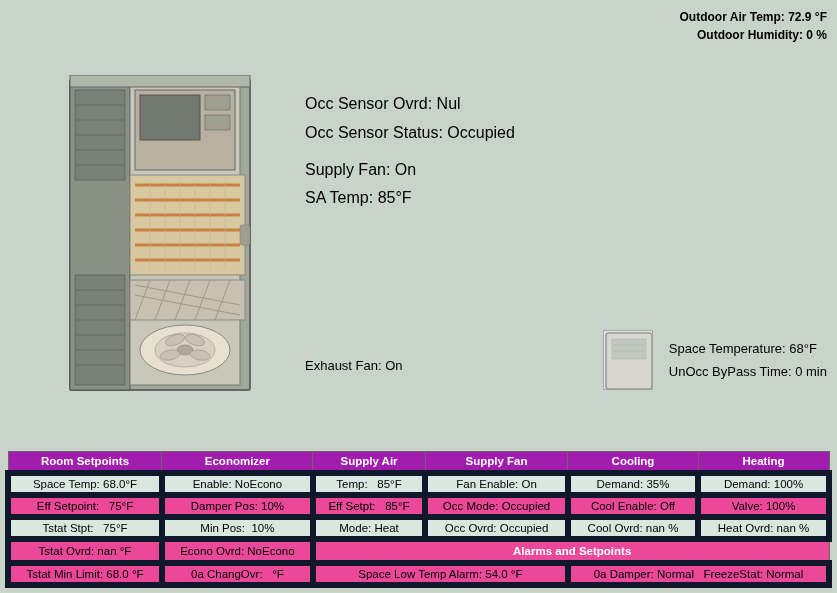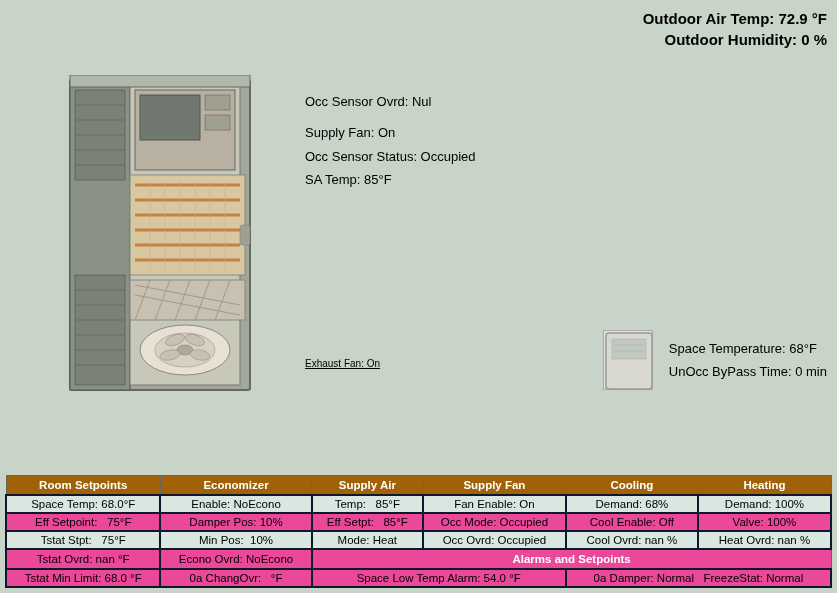--- a/index.html
+++ b/index.html
@@ -14,21 +14,21 @@
     }
 
     
     #top-right {
       position: absolute;
       top: 10px;
       right: 10px;
       text-align: right;
     }
     #top-right div {
-      font-size: 15px;
+      font-size: 12px;
       font-weight: bold;
       color: #000;
       margin-bottom: 4px;
     }
 
     
     #hvac-unit {
       position: absolute;
       top: 75px;
       left: 40px;
@@ -43,32 +43,31 @@
     }
 
     
     #status-panel {
       position: absolute;
       top: 90px;
       left: 305px;
       line-height: 1.8;
     }
     #status-panel div {
-      font-size: 13px;
+      font-size: 16px;
       color: #000;
     }
 
     
     #exhaust-fan {
       position: absolute;
       top: 358px;
       left: 305px;
-      font-size: 10px;
-      color: #000;
-      text-decoration: underline;
+      font-size: 13px;
+      color: #000;
     }
 
     
     #space-temp-panel {
       position: absolute;
       top: 330px;
       right: 10px;
       display: flex;
       align-items: center;
       gap: 16px;
@@ -95,30 +94,30 @@
       left: 5px;
       right: 5px;
     }
 
     table {
       width: 100%;
       border-collapse: collapse;
       font-size: 11.5px;
     }
     table th {
-      background-color: #a16207;
+      background-color: #a21caf;
       color: #fff;
       border: 1px solid #666;
       padding: 3px 5px;
       text-align: center;
       font-weight: bold;
     }
     table td {
       background-color: #d8e8e0;
-      border: 2px solid #0f172a;
+      border: 6px solid #0f172a;
       padding: 2px 5px;
       text-align: center;
     }
     .alarm-header {
       background-color: #4a6b8a;
       color: #fff;
       text-align: center;
       font-weight: bold;
       border: 1px solid #666;
       padding: 3px 5px;
@@ -203,22 +202,22 @@
     <ellipse cx="160" cy="280" rx="10" ry="5" fill="#c8c0b0" stroke="#888" stroke-width="0.5" transform="rotate(10,160,280)"></ellipse>
 
     <rect x="200" y="150" width="10" height="20" fill="#a0a090" stroke="#777" stroke-width="0.5" rx="2"></rect>
 
     <rect x="30" y="0" width="180" height="12" fill="#b0b8aa" stroke="#666" stroke-width="1"></rect>
   </svg>
 </div>
 
 <div id="status-panel">
   <div>Occ Sensor Ovrd: Nul</div>
+  <div>Occ Sensor Status: Occupied</div>
   <div style="margin-top:8px;">Supply Fan: On</div>
-  <div>Occ Sensor Status: Occupied</div>
   <div>SA Temp:    85°F</div>
 </div>
 
 <div id="exhaust-fan">Exhaust Fan: On</div>
 
 <div id="space-temp-panel">
   <div id="thermostat-icon">
     <svg width="50" height="60" viewBox="0 0 50 60" xmlns="http://www.w3.org/2000/svg">
       <rect x="2" y="2" width="46" height="56" fill="#d8d8d0" stroke="#999" stroke-width="1.5" rx="3"></rect>
       <rect x="8" y="8" width="34" height="20" fill="#c0c8c0" stroke="#aaa" stroke-width="0.5"></rect>
@@ -244,21 +243,21 @@
         <th>Heating</th>
       </tr>
     </thead>
     <tbody>
 
       <tr>
         <td>Space Temp: 68.0°F</td>
         <td>Enable: NoEcono</td>
         <td>Temp:&nbsp;&nbsp;&nbsp;85°F</td>
         <td>Fan Enable: On</td>
-        <td>Demand: 68%</td>
+        <td>Demand: 35%</td>
         <td>Demand: 100%</td>
       </tr>
 
       <tr class="row-darker">
         <td>Eff Setpoint:&nbsp;&nbsp;&nbsp;75°F</td>
         <td>Damper Pos: 10%</td>
         <td>Eff Setpt:&nbsp;&nbsp;&nbsp;85°F</td>
         <td>Occ Mode: Occupied</td>
         <td>Cool Enable: Off</td>
         <td>Valve: 100%</td>

